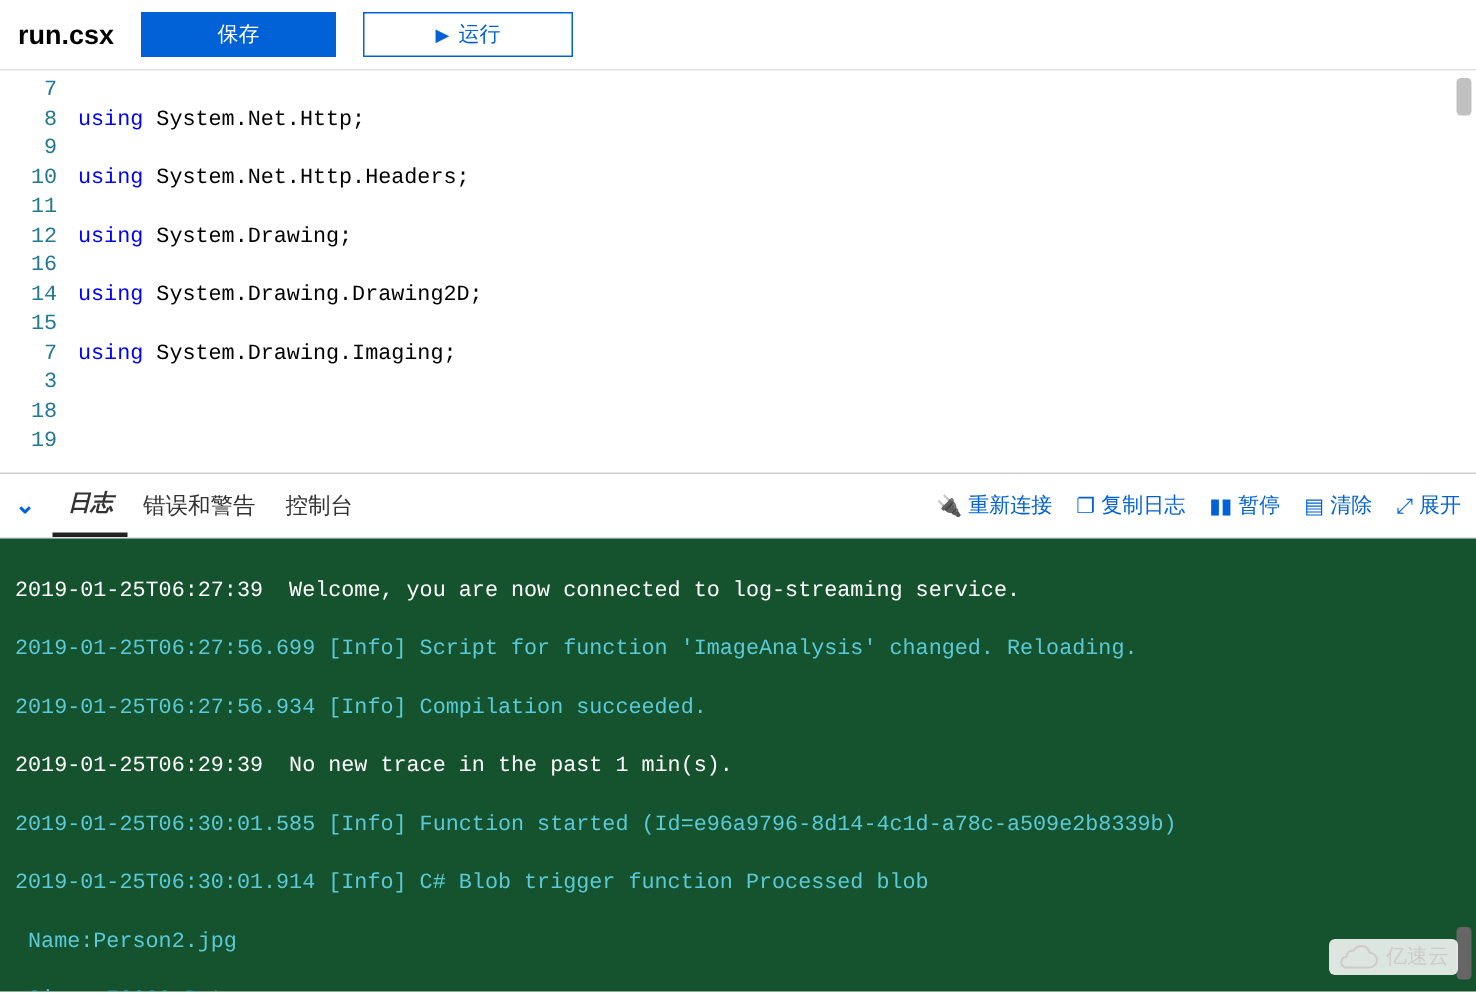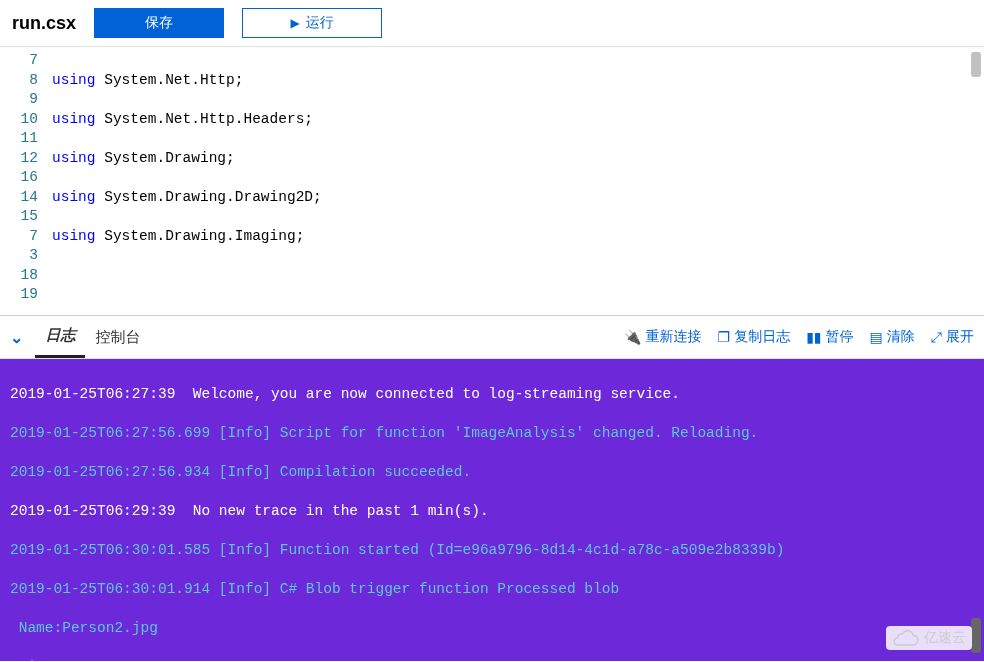--- a/index.html
+++ b/index.html
@@ -15,21 +15,21 @@
 .code { padding: 4px 0 0 8px; white-space: pre; }
 .kw { color: #0000ff; }
 .plain { color: #000; }
 .editor-scroll { position: absolute; right: 3px; top: 5px; width: 10px; height: 25px; background: #c1c1c1; border-radius: 3px; }
 .tabs-bar { display: flex; align-items: center; border-top: 1px solid #ccc; border-bottom: 1px solid #e0e0e0; padding: 0 10px; font-size: 15px; height: 44px; }
 .tabs-bar .chev { color: #0062d6; margin-right: 12px; font-size: 16px; font-weight: bold; }
 .tab { padding: 10px 10px; color: #333; cursor: pointer; }
 .tab.active { font-weight: 600; border-bottom: 3px solid #222; font-style: italic; }
 .actions { margin-left: auto; display: flex; gap: 16px; color: #0062d6; font-size: 14px; }
 .action { display: inline-flex; align-items: center; gap: 4px; cursor: pointer; }
-.console { background: #6d28d9; color: #fff; font-family: Consolas, "Courier New", monospace; font-size: 14.5px; line-height: 19.5px; padding: 6px 10px; height: 302px; position: relative; overflow: hidden; white-space: pre-wrap; }
+.console { background: #14532d; color: #fff; font-family: Consolas, "Courier New", monospace; font-size: 14.5px; line-height: 19.5px; padding: 6px 10px; height: 302px; position: relative; overflow: hidden; white-space: pre-wrap; }
 .c-white { color: #fff; }
 .c-cyan { color: #5bc9d7; }
 .console-scroll { position: absolute; right: 3px; bottom: 8px; width: 10px; height: 35px; background: #666; border-radius: 3px; }
 .watermark { position: absolute; right: 12px; bottom: 12px; color: #ccc; font-size: 14px; display: flex; align-items: center; gap: 4px; background: rgba(255,255,255,0.85); padding: 2px 6px; border-radius: 4px; }
 .watermark svg { width: 28px; height: 20px; }
 </style>
 </head>
 <body>
 
 <div class="toolbar">
@@ -70,20 +70,21 @@
 
 
 
   </div>
   <div class="editor-scroll"></div>
 </div>
 
 <div class="tabs-bar">
   <span class="chev">⌄</span>
   <span class="tab active">日志</span>
+  <span class="tab">错误和警告</span>
   <span class="tab">控制台</span>
   <div class="actions">
     <span class="action">
         <span>🔌</span>
         <span>重新连接</span>
       </span>
     <span class="action">
         <span>❐</span>
         <span>复制日志</span>
       </span>

